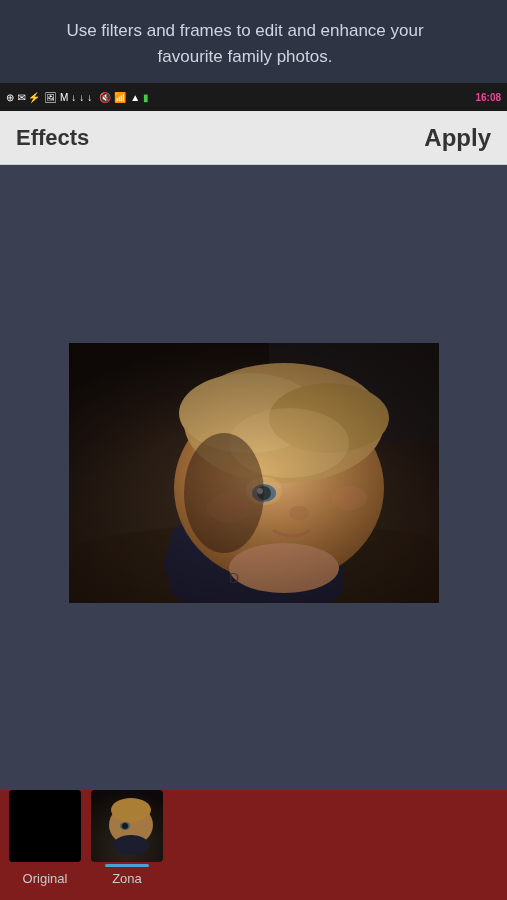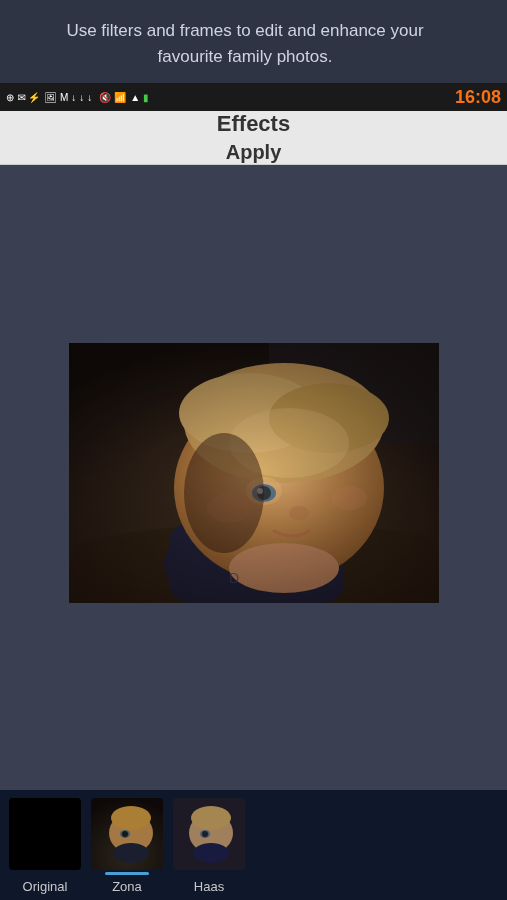--- a/index.html
+++ b/index.html
@@ -39,51 +39,50 @@
       align-items: center;
       gap: 3px;
     }
 
     .status-icon {
       color: #fff;
       font-size: 10px;
     }
 
     .status-time {
-      color: #f97316;
-      font-size: 18px;
+      color: #ec4899;
+      font-size: 10px;
       font-weight: bold;
     }
 
     .status-right {
       display: flex;
       align-items: center;
       gap: 3px;
     }
 
     .toolbar {
       width: 100%;
       background: #e8e8e8;
       height: 54px;
       display: flex;
       align-items: center;
       justify-content: space-between;
       padding: 0 16px;
       border-bottom: 1px solid #ccc;
-      flex-direction: column;
     }
 
     .toolbar-title {
       font-size: 22px;
       font-weight: bold;
       color: #333;
     }
 
     .toolbar-apply {
-      font-size: 20px;
+      font-size: 24px;
       font-weight: bold;
       color: #333;
       cursor: pointer;
     }
 
     .main-area {
       flex: 1;
       width: 100%;
       background: #3a3f52;
       display: flex;
@@ -95,25 +94,25 @@
 
     .photo-container {
       width: 370px;
       height: 260px;
       border: none;
       overflow: hidden;
     }
 
     .filter-strip {
       width: 100%;
-      background: #0f172a;
+      background: #7f1d1d;
       height: 110px;
       display: flex;
       align-items: flex-start;
-      padding: 8px 4px 0 4px;
+      padding: 0 4px 0 4px;
       gap: 0;
       overflow: hidden;
     }
 
     .filter-item {
       display: flex;
       flex-direction: column;
       align-items: center;
       width: 82px;
       flex-shrink: 0;
@@ -305,30 +304,15 @@
         <ellipse cx="34" cy="36" rx="3" ry="3" fill="#0a1a20"></ellipse>
         <ellipse cx="40" cy="55" rx="18" ry="10" fill="#152038"></ellipse>
         <rect width="72" height="72" fill="#301808" opacity="0.2"></rect>
       </svg>
     </div>
     <div class="filter-selected-bar"></div>
     <span class="filter-label">Zona</span>
   </div>
 
 
-  <div class="filter-item">
-    <div class="filter-thumb">
-      <svg width="72" height="72" viewBox="0 0 72 72">
-        <rect width="72" height="72" fill="#222028"></rect>
-        <ellipse cx="38" cy="35" rx="22" ry="20" fill="#d0a870"></ellipse>
-        <ellipse cx="38" cy="20" rx="20" ry="12" fill="#d8b060"></ellipse>
-        <ellipse cx="32" cy="36" rx="5" ry="4" fill="#607888"></ellipse>
-        <ellipse cx="32" cy="36" rx="3" ry="3" fill="#1a2830"></ellipse>
-        <ellipse cx="38" cy="55" rx="18" ry="10" fill="#1c2248"></ellipse>
-        <rect width="72" height="72" fill="#100820" opacity="0.25"></rect>
-      </svg>
-    </div>
-    <div class="filter-no-bar"></div>
-    <span class="filter-label">Haas</span>
-  </div>
 
 
 </div>
 
 </body></html>

